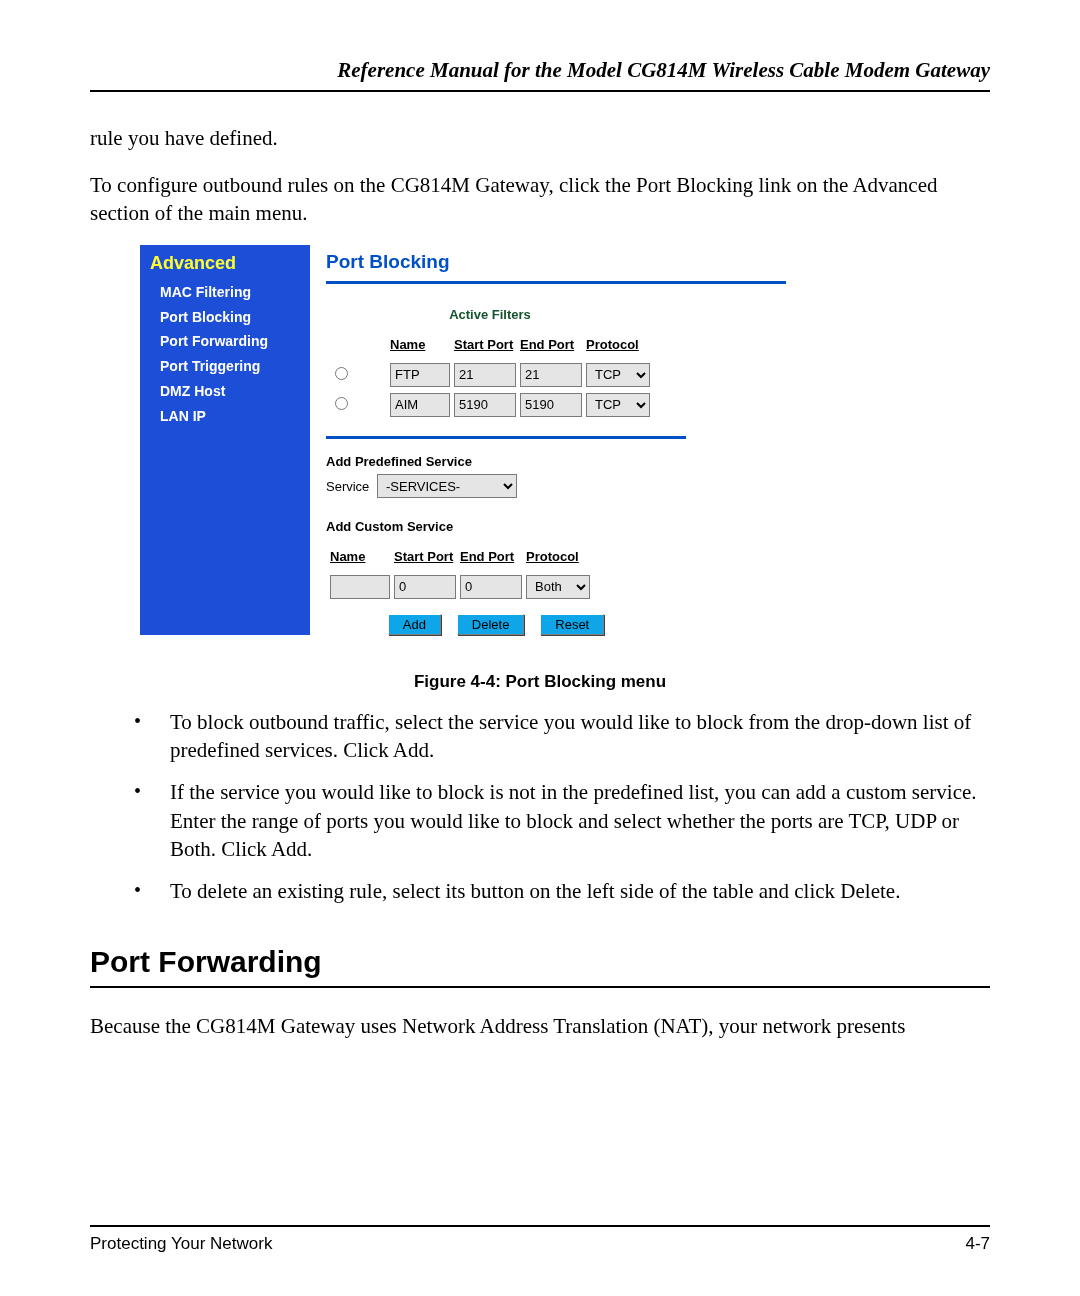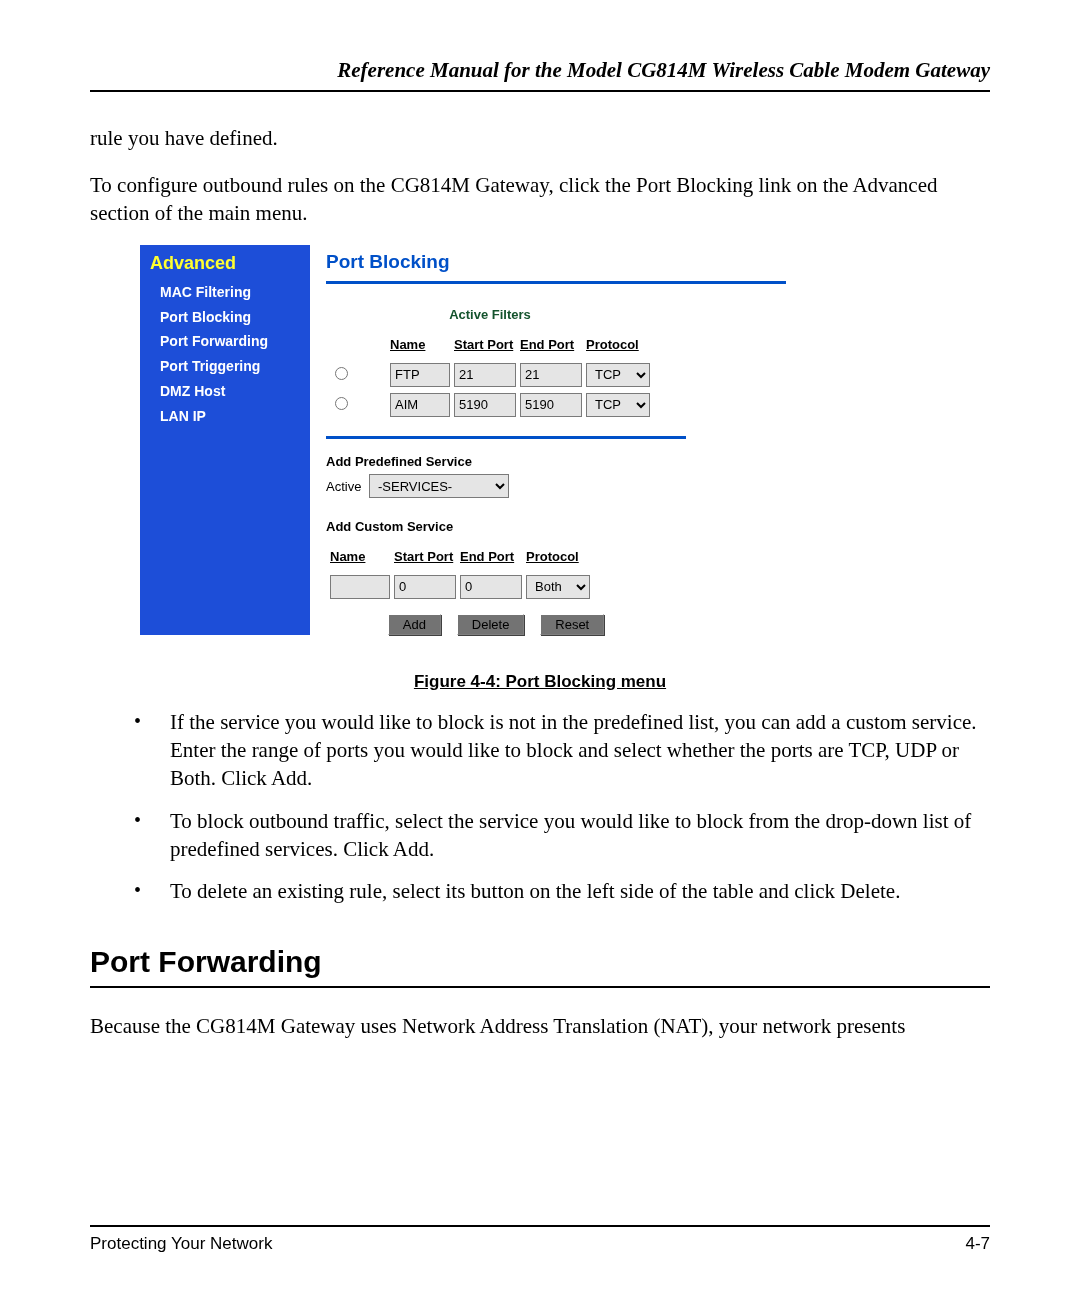--- a/index.html
+++ b/index.html
@@ -141,37 +141,36 @@
   }
   .inline-row .lbl { margin-right: 4px; }
   .btn-row {
     text-align: center;
     width: 340px;
     margin-top: 10px;
   }
   button.win-btn {
     font-family: Arial, Helvetica, sans-serif;
     font-size: 13px;
-    background: #737373;
+    background: #0ea5e9;
     border: 1px solid #808080;
     border-top-color: #fff;
     border-left-color: #fff;
     box-shadow: 1px 1px 0 #404040;
     padding: 2px 14px;
     margin: 0 6px;
     cursor: pointer;
     text-align: right;
   }
   .figure-caption {
     font-family: Arial, Helvetica, sans-serif;
     font-weight: bold;
     font-size: 17px;
     text-align: center;
     margin: 36px 0 10px 0;
-    text-decoration: underline;
   }
   
   ul.instructions {
     list-style: none;
     padding: 0 0 0 44px;
     margin: 14px 0 0 0;
   }
   ul.instructions li {
     position: relative;
     padding-left: 36px;
@@ -260,21 +259,21 @@
             <td><input type="text" class="cell-box col-port" value="5190" style=""></td>
             <td><select class="cell-box col-proto"><option>TCP</option></select></td>
           </tr>
         </tbody>
           </table>
 
         <hr class="blue-rule short" style="width:360px;margin-top:14px">
 
         <div class="section-label">Add Predefined Service</div>
         <div class="inline-row">
-          <span class="lbl">Active</span>
+          <span class="lbl">Service</span>
           <select class="cell-box" style="width:140px">
             <option>-SERVICES-</option>
           </select>
         </div>
 
         <div class="section-label" style="margin-top:20px">Add Custom Service</div>
         <table class="grid-table">
           <tbody>
               <tr>
             <th class="cell-head col-label">Name</th>
@@ -296,22 +295,22 @@
           <button class="win-btn">Delete</button>
           <button class="win-btn">Reset</button>
         </div>
       </div>
     </div>
   </div>
 
   <div class="figure-caption">Figure 4-4: Port Blocking menu</div>
 
   <ul class="instructions">
+    <li>To block outbound traffic, select the service you would like to block from the drop-down list of predefined services. Click Add.</li>
     <li>If the service you would like to block is not in the predefined list, you can add a custom service. Enter the range of ports you would like to block and select whether the ports are TCP, UDP or Both. Click Add.</li>
-    <li>To block outbound traffic, select the service you would like to block from the drop-down list of predefined services. Click Add.</li>
     <li>To delete an existing rule, select its button on the left side of the table and click Delete.</li>
   </ul>
 
   <h2 class="section-heading">Port Forwarding</h2>
   <hr class="rule">
 
   <div class="body-text">
     <p style="margin-top:24px">Because the CG814M Gateway uses Network Address Translation (NAT), your network presents</p>
   </div>
 

